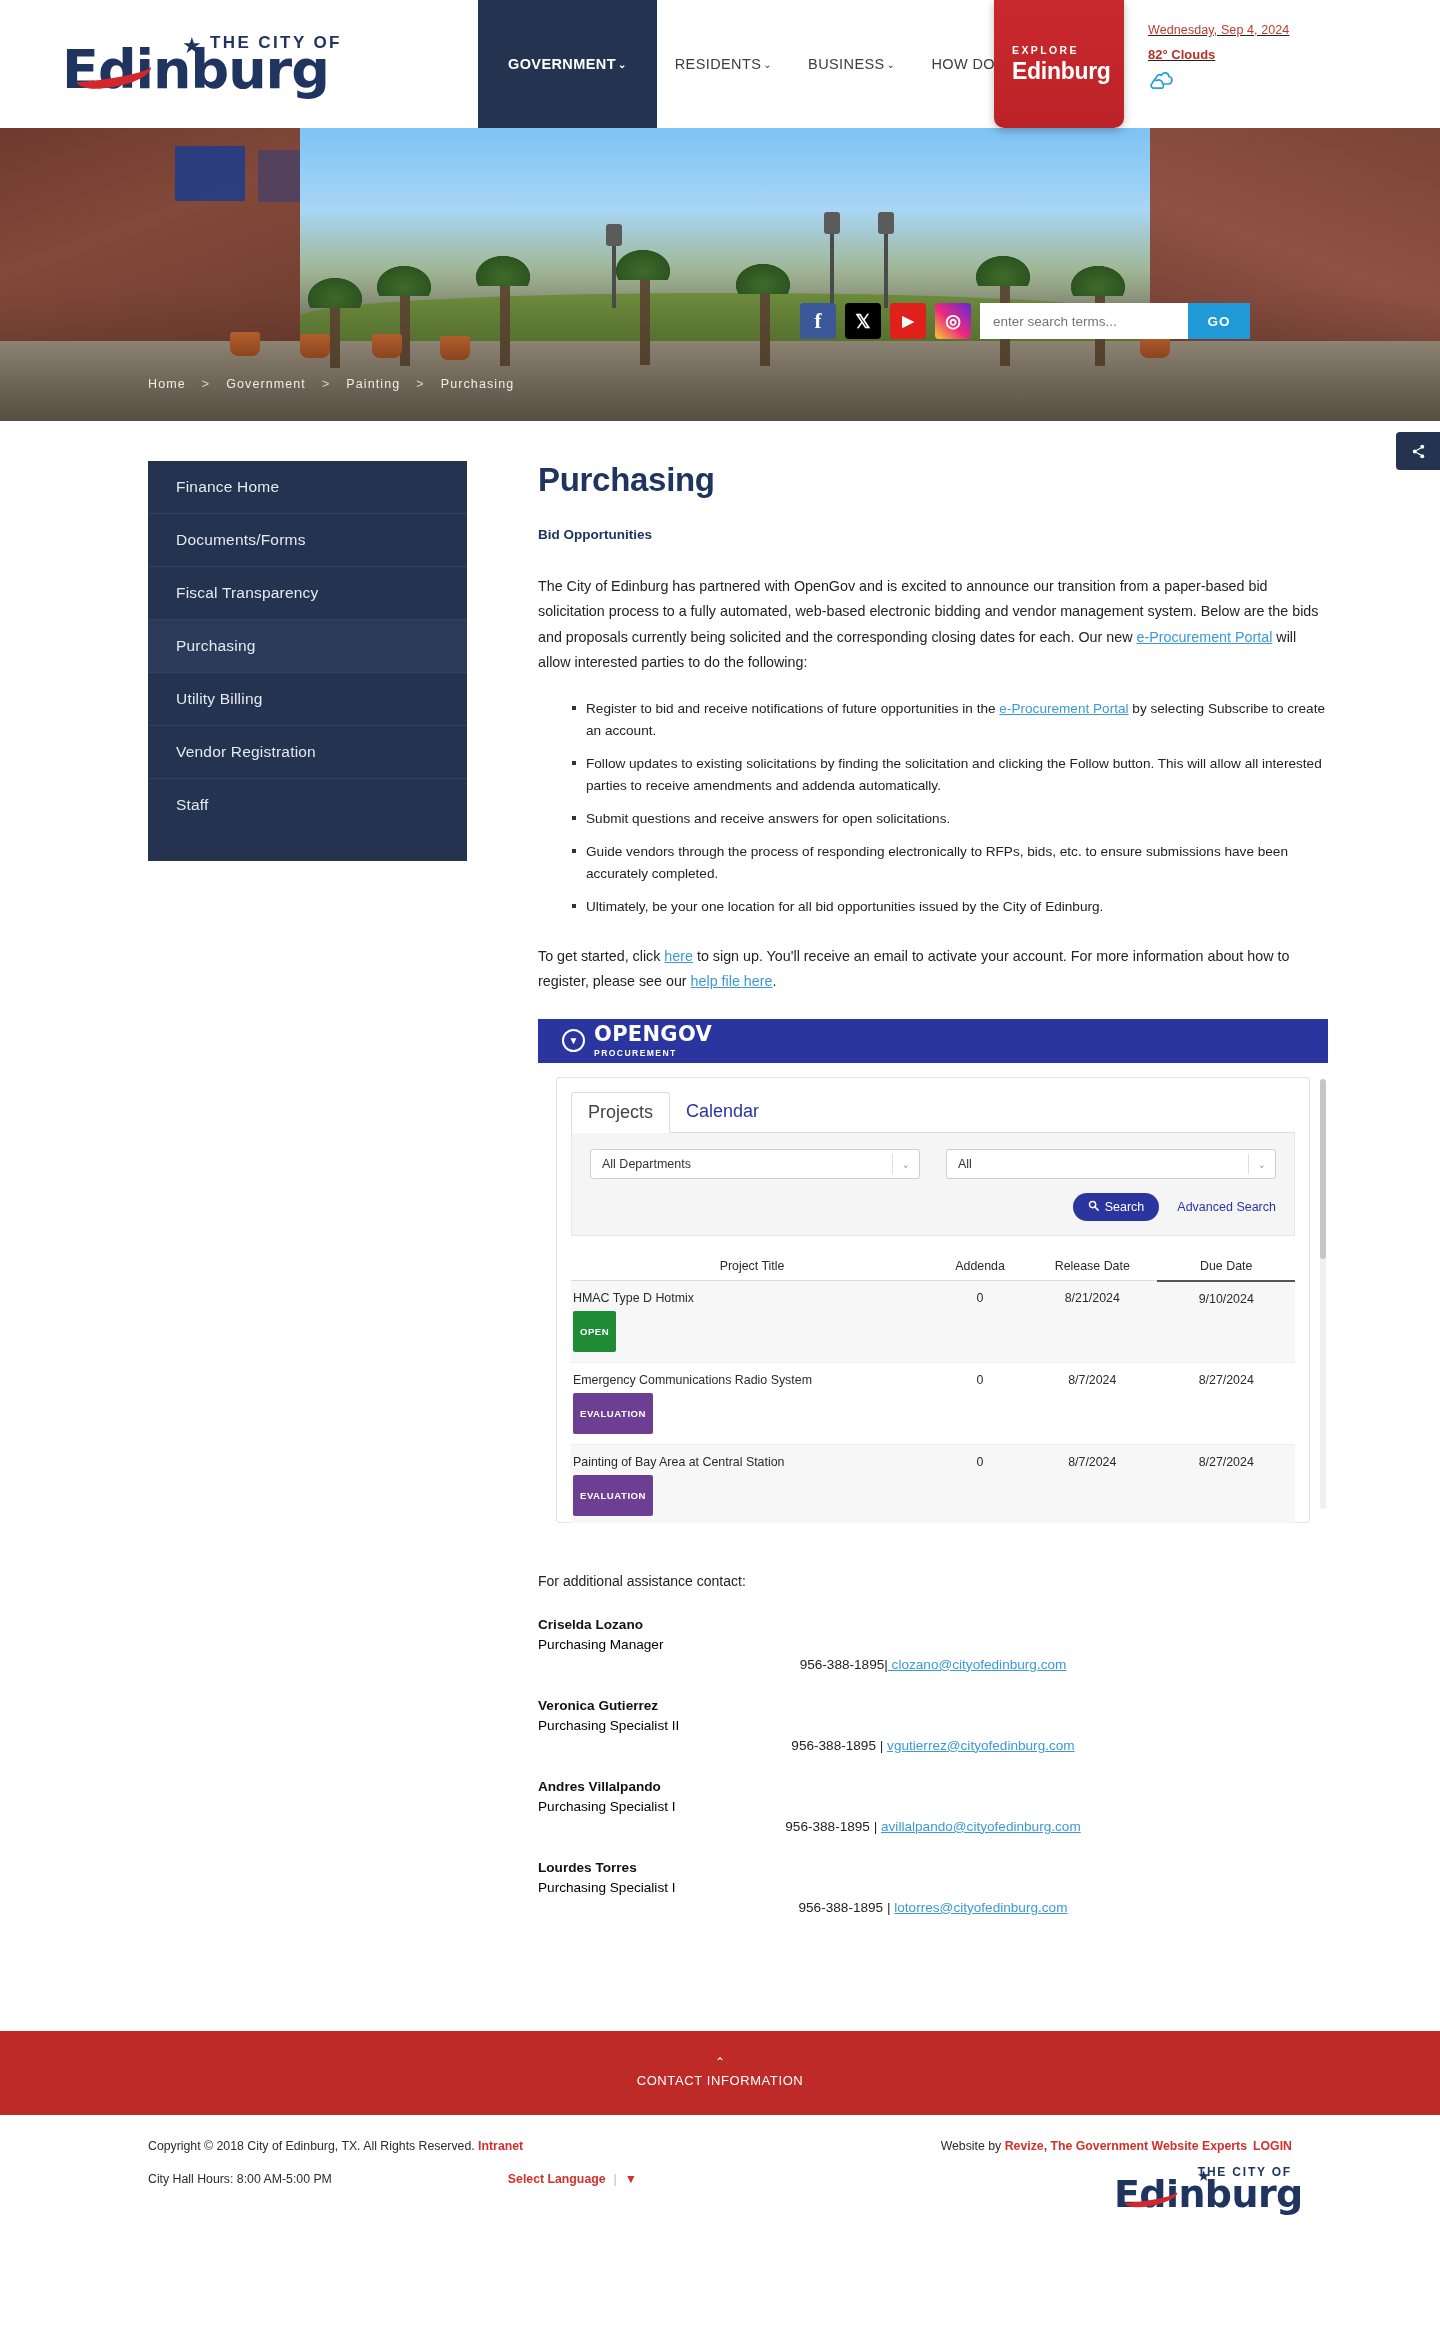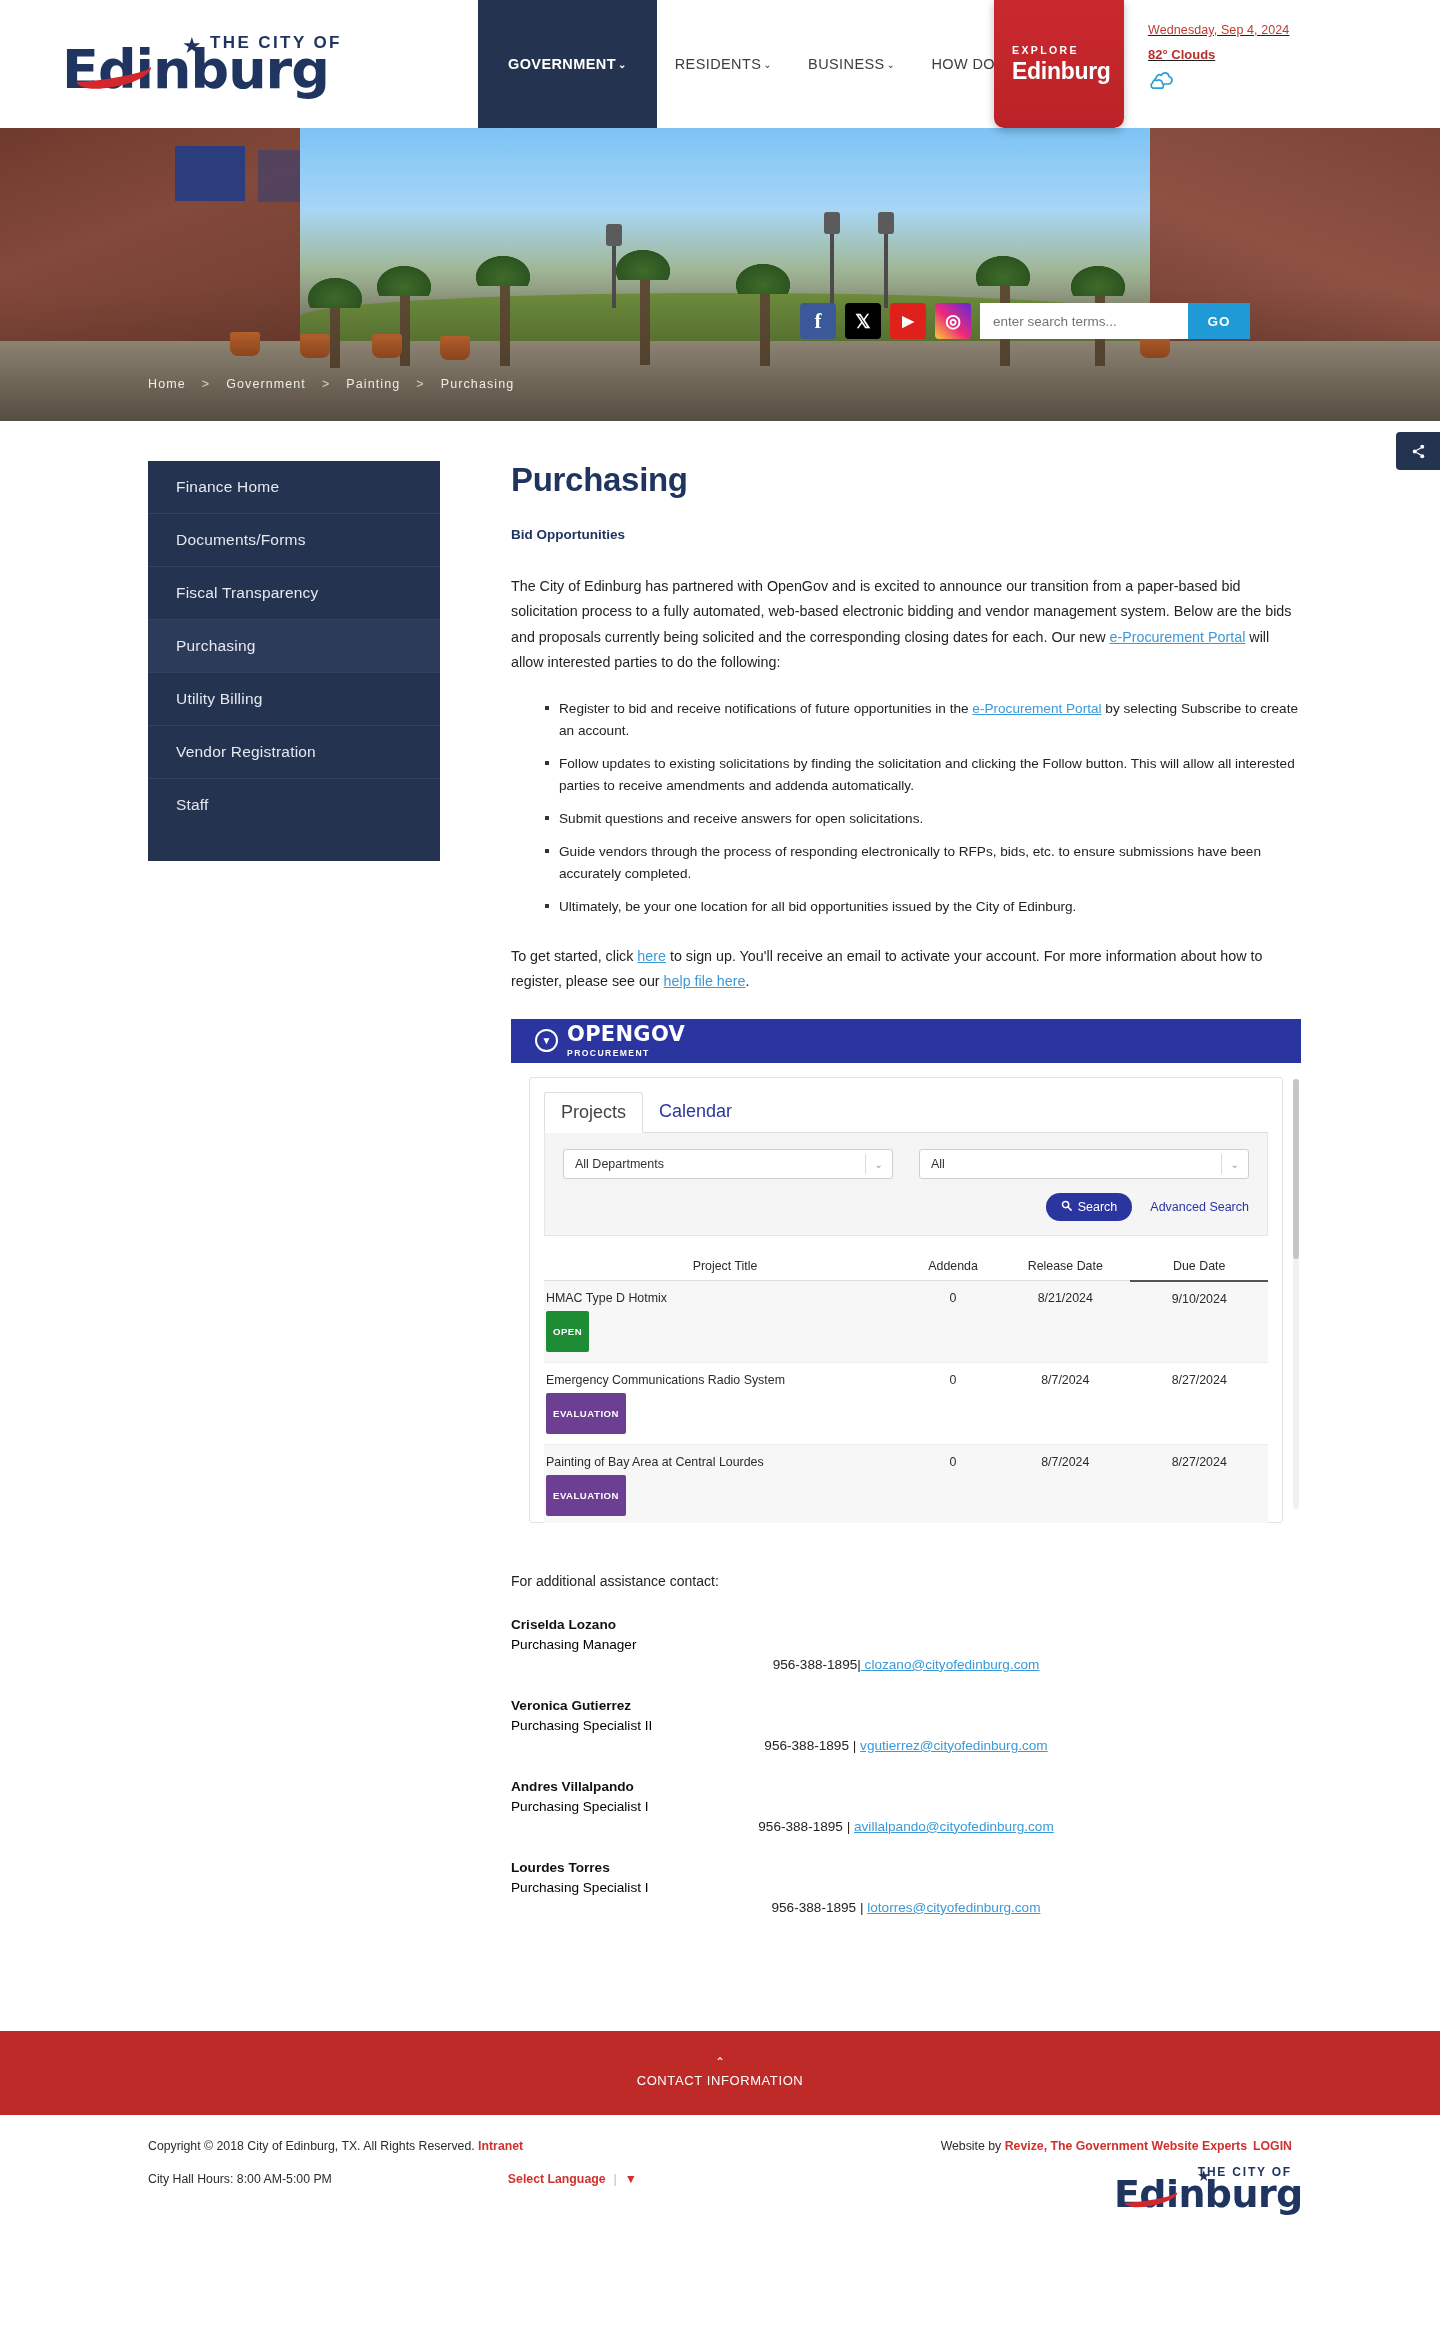--- a/index.html
+++ b/index.html
@@ -256,21 +256,21 @@
   }
 
   
   .page {
     position: relative;
     display: flex;
     padding: 40px 0 90px 0;
     max-width: 1440px;
   }
   .sidebar {
-    width: 292px;
+    width: 319px;
     margin-left: 148px;
     background: #24334f;
     flex: none;
     align-self: flex-start;
     padding-bottom: 30px;
   }
   .side-item {
     color: #e6e9ef;
     font-size: 15.5px;
     padding: 17px 28px;
@@ -769,21 +769,21 @@
                 <td class="title">
                   <div>Emergency Communications Radio System</div>
                   <span class="badge evaluation">EVALUATION</span>
                 </td>
                 <td>0</td>
                 <td>8/7/2024</td>
                 <td>8/27/2024</td>
               </tr>
               <tr class="alt">
                 <td class="title">
-                  <div>Painting of Bay Area at Central Lourdes</div>
+                  <div>Painting of Bay Area at Central Station</div>
                   <span class="badge evaluation">EVALUATION</span>
                 </td>
                 <td>0</td>
                 <td>8/7/2024</td>
                 <td>8/27/2024</td>
               </tr>
               <tr>
                 <td class="title">
                   <div>Painting of Exterior at Central Station</div>
                 </td>

